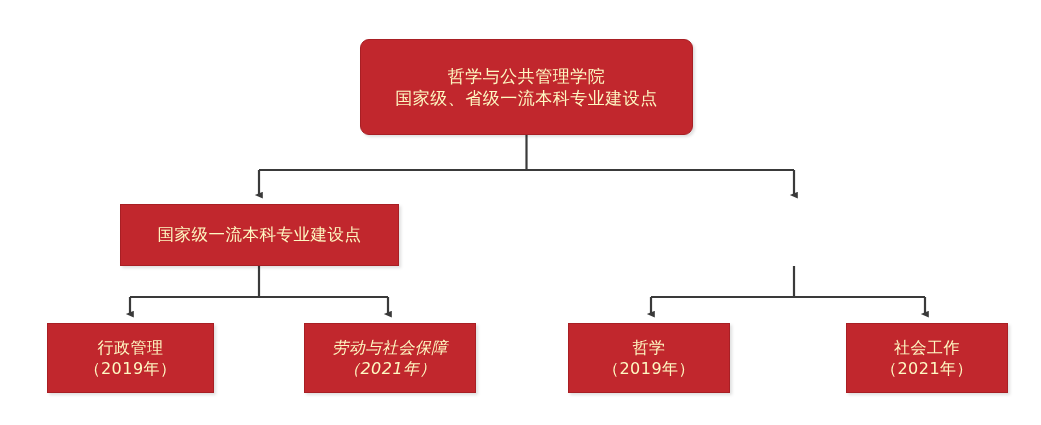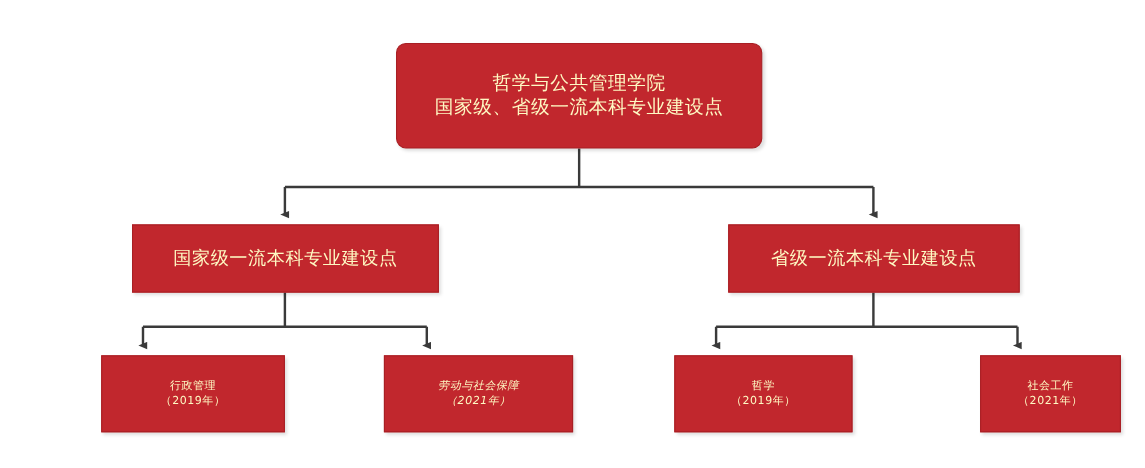--- a/index.html
+++ b/index.html
@@ -43,22 +43,21 @@
     border-radius: 9px;
     box-shadow: 2px 2px 3px rgba(0,0,0,0.13);
     font-size: 17px;
   }
   .node-branch {
     box-shadow: 2px 2px 3px rgba(0,0,0,0.13);
     font-size: 16.5px;
   }
   .node-leaf {
     box-shadow: 2px 2px 3px rgba(0,0,0,0.13);
-    font-size: 10px;
-    margin-left: 45px;
+    font-size: 16px;
   }
   .node-text {
     display: block;
     white-space: pre-line;
     padding: 0 6px;
   }
 </style>
 </head>
 <body>
 
@@ -92,37 +91,34 @@
 
   <div class="node node-root" style="left:360px; top:39px; width:333px; height:96px;">
     <span class="node-text">哲学与公共管理学院
 国家级、省级一流本科专业建设点</span>
   </div>
 
   <div class="node node-branch" style="left:120px; top:204px; width:279px; height:62px;">
     <span class="node-text">国家级一流本科专业建设点</span>
   </div>
 
-  <div class="node node-branch" style="left:662px; top:204px; width:265px; height:62px;">
-    <span class="node-text">省级一流本科专业建设点</span>
-  </div>
 
   <div class="node node-leaf" style="left:47px; top:323px; width:167px; height:70px;">
     <span class="node-text">行政管理
 （2019年）</span>
   </div>
 
   <div class="node node-leaf" style="left:304px; top:323px; width:172px; height:70px;font-style:italic;">
     <span class="node-text">劳动与社会保障
 （2021年）</span>
   </div>
 
   <div class="node node-leaf" style="left:568px; top:323px; width:162px; height:70px;">
     <span class="node-text">哲学
 （2019年）</span>
   </div>
 
-  <div class="node node-leaf" style="left:846px; top:323px; width:128px; height:70px;">
+  <div class="node node-leaf" style="left:846px; top:323px; width:162px; height:70px;">
     <span class="node-text">社会工作
 （2021年）</span>
   </div>
 
 </div>
 
 </body></html>

